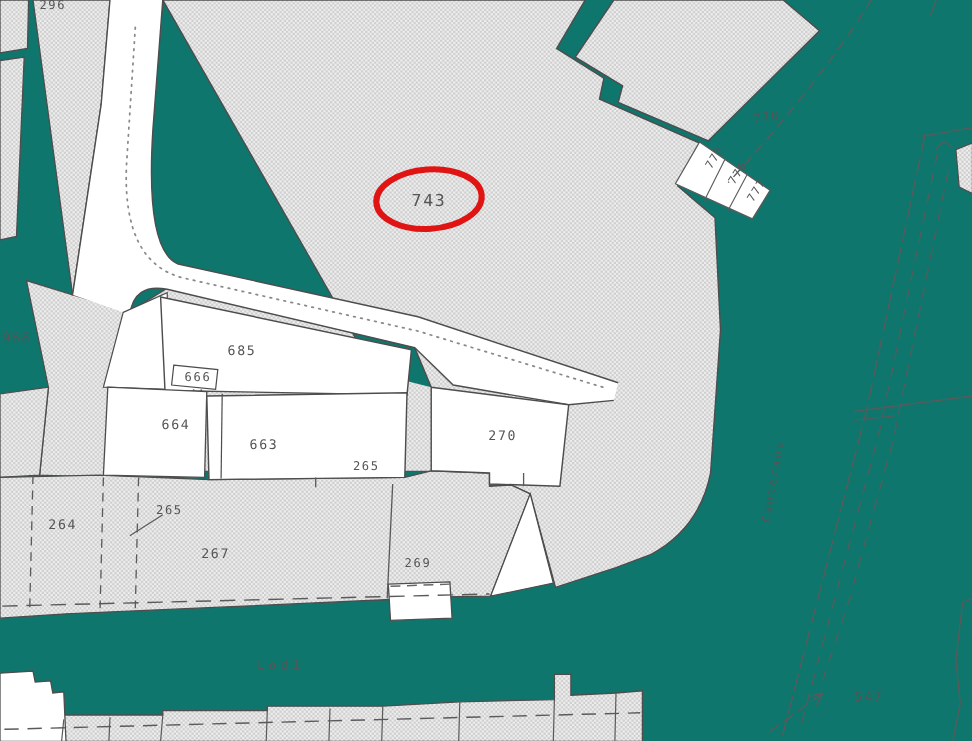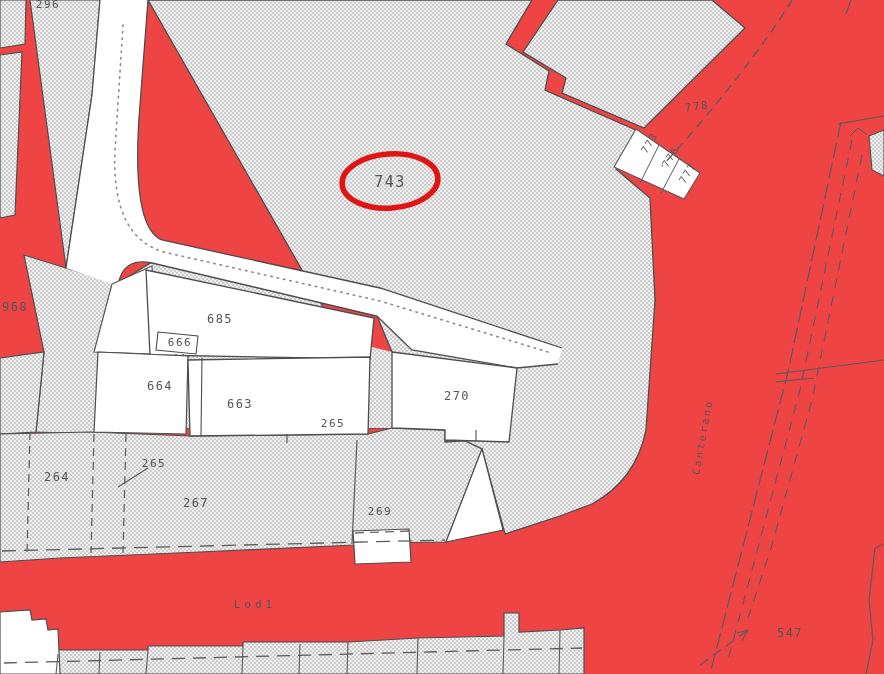--- a/index.html
+++ b/index.html
@@ -1,16 +1,16 @@
 <!DOCTYPE html>
 <html><head>
 <meta charset="utf-8">
 <style>
   html,body{margin:0;padding:0;background:#ffffff;width:884px;height:674px;overflow:hidden;}
-  .map-wrap{position:relative;width:884px;height:674px;background:#ef4444;}
+  .map-wrap{position:relative;width:884px;height:674px;background:#0f766e;}
   svg{display:block;}
   text{font-family:"DejaVu Sans Mono","Liberation Mono",monospace;fill:#555;}
   .lbl{letter-spacing:1.5px;}
 </style>
 </head>
 <body>
 
 <div class="map-wrap">
 <svg width="884" height="674" viewBox="0 0 884 674">
   <defs>

